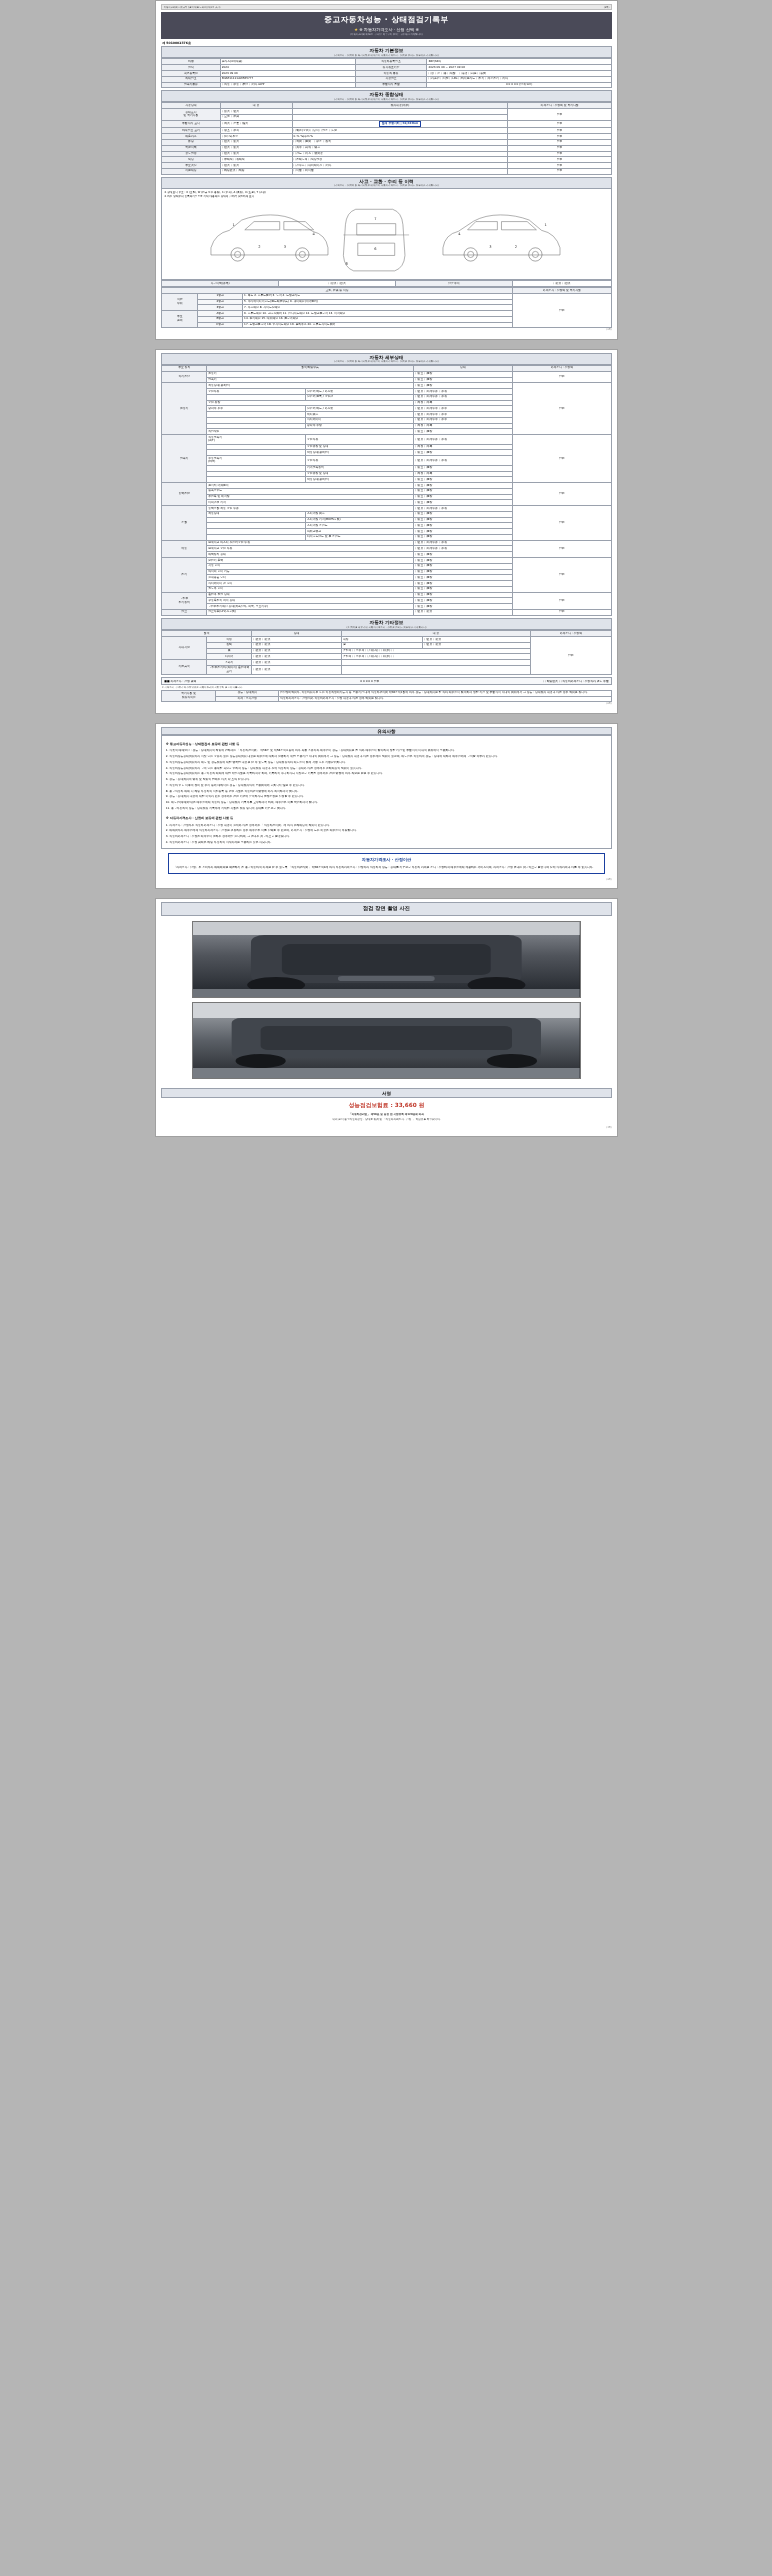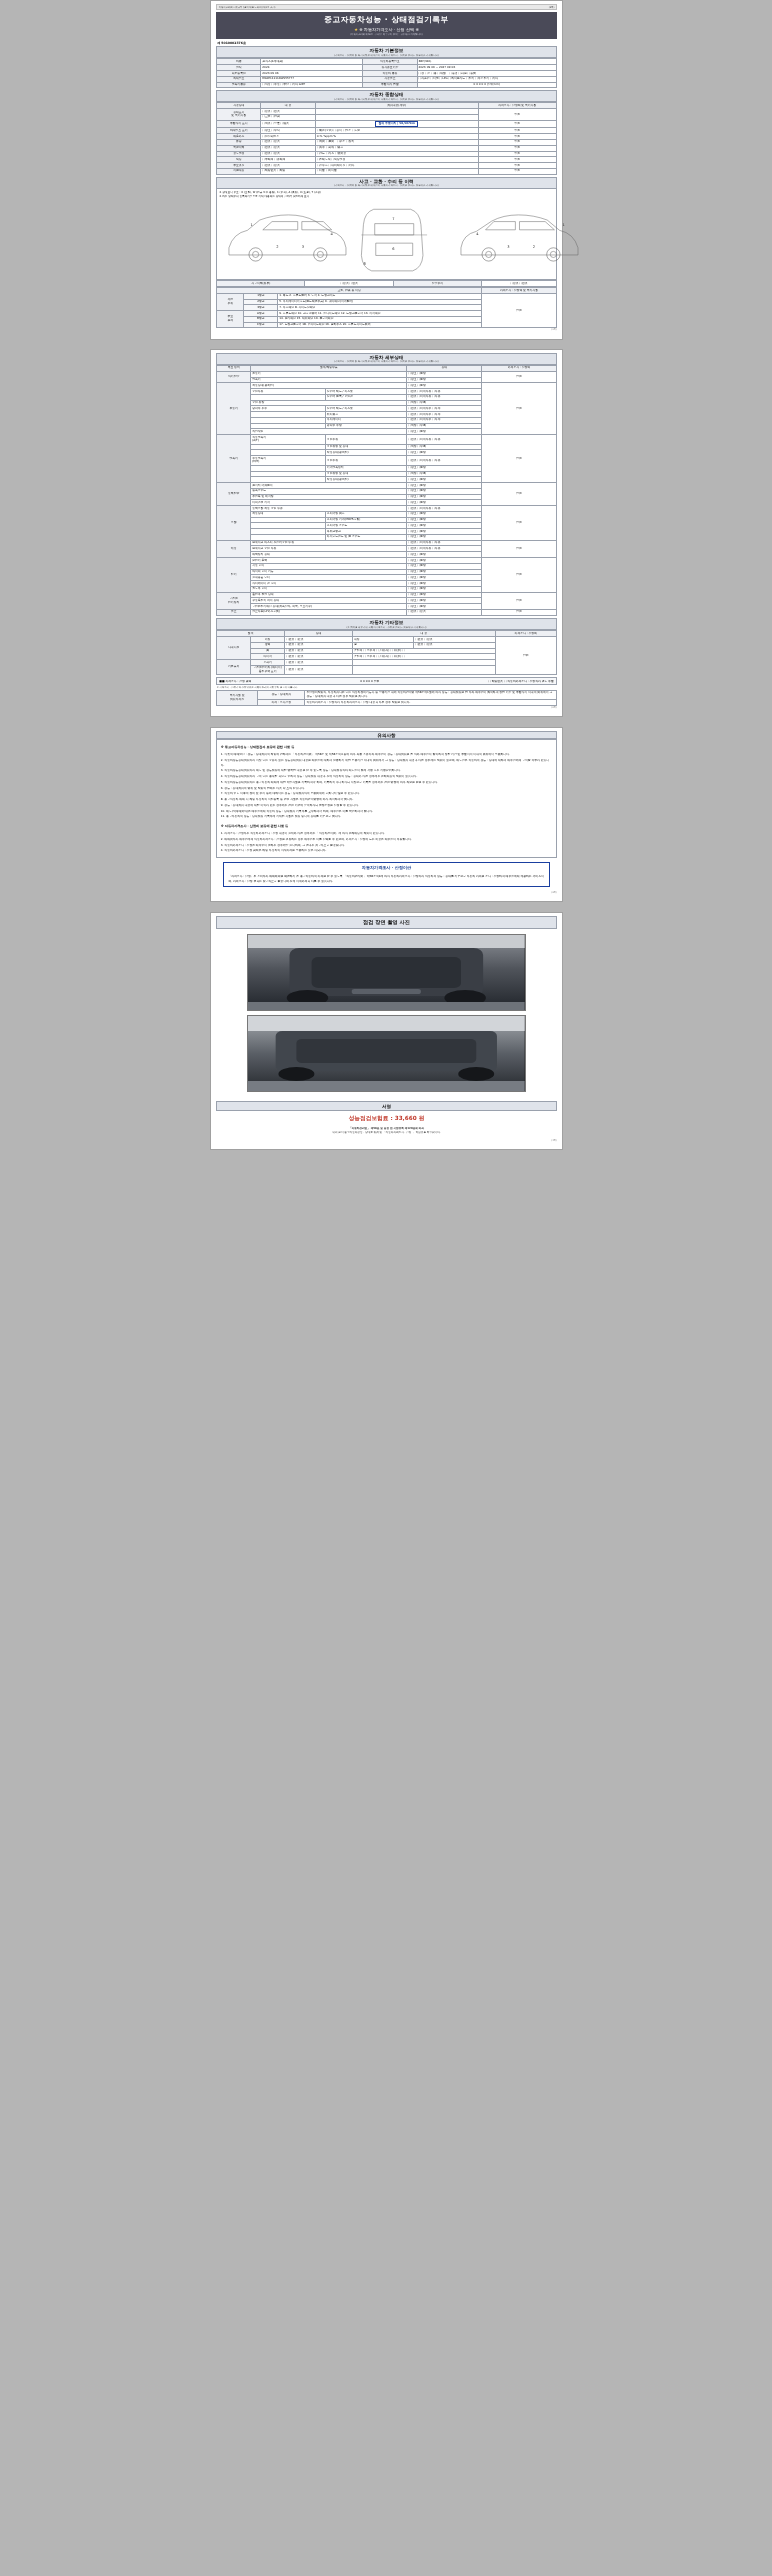--- a/index.html
+++ b/index.html
@@ -7,21 +7,21 @@
     margin: 0; padding: 0;
     background: #b5b5b5;
     font-family: "DejaVu Sans", "Liberation Sans", sans-serif;
   }
   body {
     width: 773px;
     min-height: 2576px;
     position: relative;
   }
   .sheet {
-    width: 353px;
+    width: 463px;
     margin: 0 auto 9.3px auto;
     background: #fff;
     border: 0.5px solid #a0a0a0;
     position: relative;
     padding: 3.1px 5.2px 7.2px 5.2px;
   }
   .tinybar {
     background: #e8e8e8;
     border: 0.5px solid #bdbdbd;
     font-size: 2.3px;

